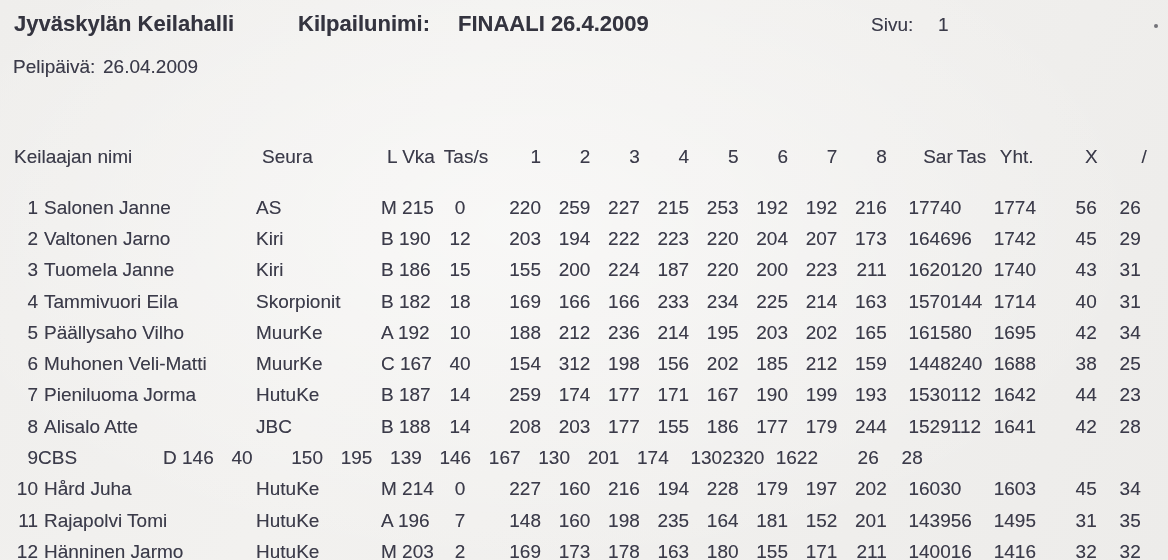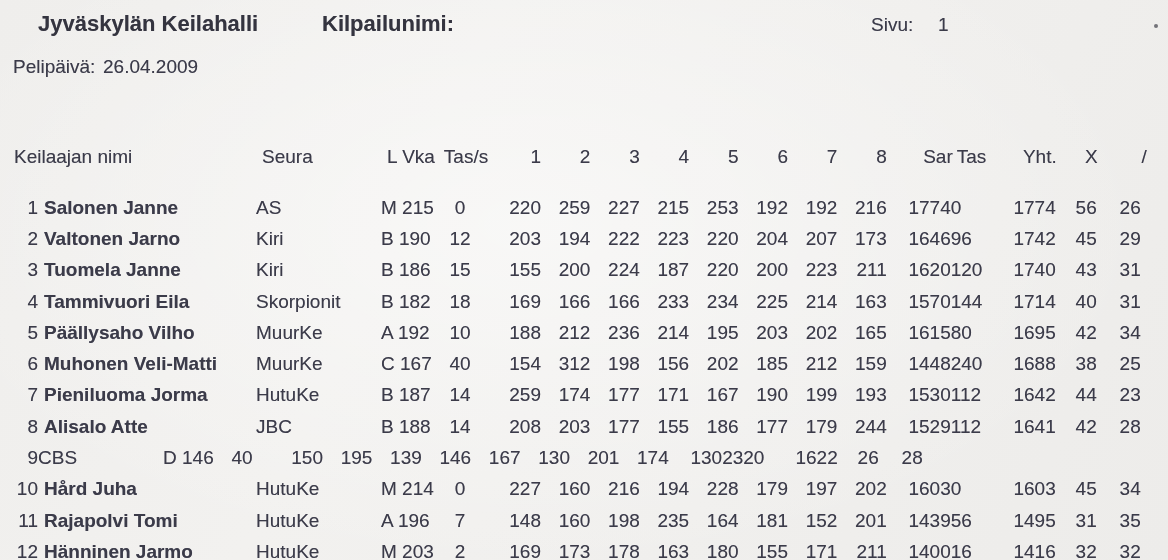--- a/index.html
+++ b/index.html
@@ -8,63 +8,64 @@
     width:1168px;height:560px;
     background:
       radial-gradient(ellipse 900px 500px at 45% 40%, rgba(255,255,255,0.5), rgba(255,255,255,0) 70%),
       linear-gradient(115deg, #efeeec 0%, #f2f1ef 35%, #f0efed 65%, #edecea 100%);
     font-family:"Liberation Sans","DejaVu Sans",sans-serif;
     color:#3b3b49;
     overflow:hidden;
     text-shadow:0 0 0.6px rgba(70,70,95,0.45);
   }
   .abs{position:absolute;white-space:nowrap;}
-  .bold{font-weight:bold;color:#34343f;margin-left:24px;}
+  .bold{font-weight:bold;color:#34343f;}
   .venue{left:14px;top:11px;font-size:22px;}
   .comp-label{left:298px;top:11px;font-size:22px;}
   .comp-name{left:458px;top:11px;font-size:22px;}
   .sivu-label{left:871px;top:14px;font-size:19px;}
   .sivu-value{left:938px;top:14px;font-size:19px;}
   .date-label{left:13px;top:56px;font-size:19px;}
   .date-value{left:103px;top:56px;font-size:19px;text-align:center;}
 
   .tablewrap{position:absolute;left:0;top:131px;width:1168px;}
   .row{display:flex;align-items:center;height:31.3px;padding-left:14px;font-size:19px;}
   .row.hdr{height:22px;margin-bottom:24px;margin-top:15px;}
   .row>div{flex:0 0 auto;box-sizing:border-box;}
   .c-rank{width:24px;text-align:right;}
-  .c-name{width:218px;padding-left:6px;text-align:left;font-weight:bold;}
+  .c-name{width:218px;padding-left:6px;text-align:left;}
   .c-namehdr{width:248px;text-align:left;}
   .c-seura{width:118px;text-align:left;}
   .c-lvka{width:62px;padding-left:7px;text-align:left;}
   .c-tass{width:48px;text-align:center;}
   .c-game{width:49.4px;text-align:right;}
   .c-game.first{width:57px;}
   .c-sar{width:64px;text-align:right;}
   .c-tas{width:43px;}
-  .c-yht{width:62px;text-align:right;}
+  .c-yht{width:62px;}
   .c-x{width:41px;text-align:right;}
   .c-slash{width:44px;text-align:right;}
   .hdr .c-game{padding-right:6px;}
   .hdr .c-sar{padding-right:4px;}
   .hdr .c-yht{padding-right:5px;}
   .hdr .c-x{padding-right:5px;}
 
   .corner-dot{
     position:absolute;left:1154px;top:24px;width:4px;height:4px;
     background:#5d5d64;border-radius:50%;opacity:.85;
   }
 </style>
 </head>
 <body>
 
 <div class="page">
 
   <span class="abs venue bold">Jyväskylän Keilahalli</span>
   <span class="abs comp-label bold">Kilpailunimi:</span>
+  <span class="abs comp-name bold">FINAALI 26.4.2009</span>
   <span class="abs sivu-label">Sivu:</span>
   <span class="abs sivu-value">1</span>
   <span class="abs date-label">Pelipäivä:</span>
   <span class="abs date-value">26.04.2009</span>
 
   <span class="corner-dot"></span>
 
   <div class="tablewrap">
     <div class="row hdr">
       <div class="c-namehdr">Keilaajan nimi</div>

